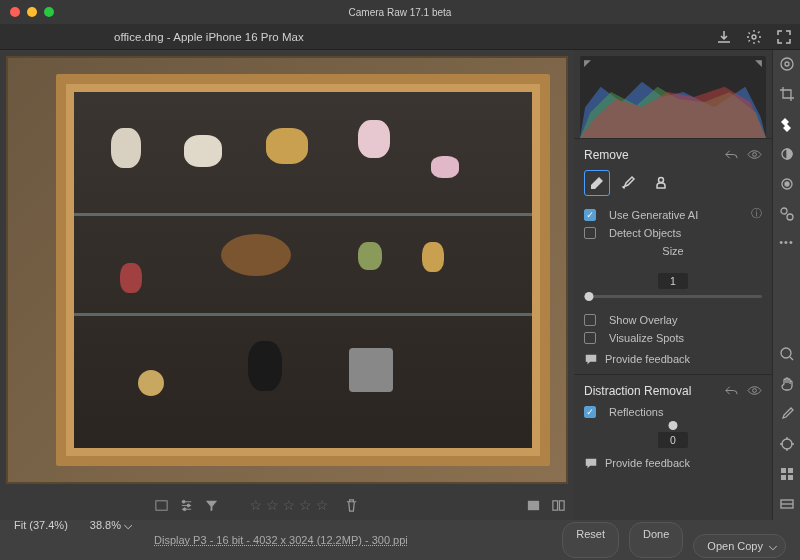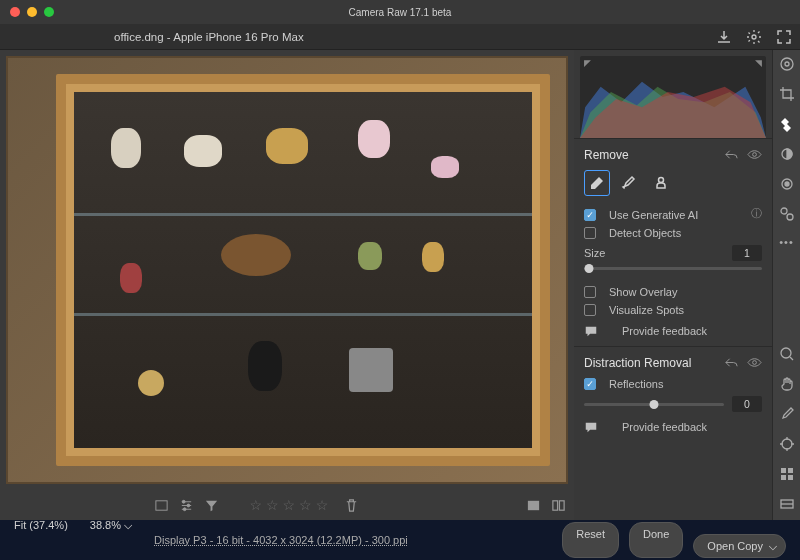--- a/index.html
+++ b/index.html
@@ -35,30 +35,30 @@
     .sectitle { color:#e0e0e0; font-size:12px; font-weight:500; }
     .secicons { display:flex; gap:8px; }
     .tools { display:flex; gap:6px; margin-bottom:10px; }
     .tool { width:26px; height:26px; border-radius:3px; display:flex; align-items:center; justify-content:center; cursor:pointer; }
     .tool.sel { border:1.5px solid #4a9eff; }
     .ck { display:flex; align-items:flex-end; gap:13px; margin:6px 0; color:#c0c0c0; cursor:pointer; }
     .ck .box { width:12px; height:12px; border:1px solid #888; border-radius:2px; display:flex; align-items:center; justify-content:center; }
     .ck.on .box { background:#5a9fd4; border-color:#5a9fd4; }
     .ck.on .box::after { content:"✓"; color:#fff; font-size:9px; }
     .info-ic { margin-left:auto; color:#888; }
-    .slrow { display:flex; align-items:center; gap:8px; margin:6px 0; }
+    .slrow { display:flex; align-items:center; gap:8px; margin:6px 0;flex-direction:column; }
     .slrow label { color:#c0c0c0; font-size:11px; }
     .sltrack { flex:1; height:3px; background:#555; border-radius:2px; position:relative; cursor:pointer; }
     .slthumb { position:absolute; width:9px; height:9px; background:#d0d0d0; border-radius:50%; top:-3px; transform:translateX(-50%); }
     .slval { width:30px; background:#2a2a2a; color:#d0d0d0; text-align:center; padding:2px; border-radius:2px; font-size:10.5px; }
-    .feedback { display:flex; gap:24px; align-items:center; color:#c0c0c0; margin-top:8px; cursor:pointer; }
+    .feedback { display:flex; gap:7px; align-items:center; color:#c0c0c0; margin-top:8px; cursor:pointer; }
     .rail { width:28px; background:#404040; display:flex; flex-direction:column; align-items:center; padding-top:6px; gap:14px; border-left:1px solid #2a2a2a; }
     .ric { width:16px; height:16px; color:#aaa; cursor:pointer; }
     .ric.act { color:#fff; }
-    .footer { height:40px; display:flex; align-items:center; justify-content:space-between; padding:0 14px; background:#0f172a; }
+    .footer { height:40px; display:flex; align-items:center; justify-content:space-between; padding:0 14px; background:#404040; }
     .meta2 { color:#aaa; text-decoration:underline dotted; margin-left:140px; }
     .fbtns { display:flex; gap:10px; }
     .btn { padding:5px 13px; background:#454545; border:1px solid #555; border-radius:13px; color:#d0d0d0; cursor:pointer; font-size:11px; }
     .btn.sp { padding-right:22px; position:relative;margin-top:12px; }
     .btn.sp::after { content:"⌵"; position:absolute; right:8px; }
   </style>
 </head>
 <body>
 
 <div class="titlebar">

